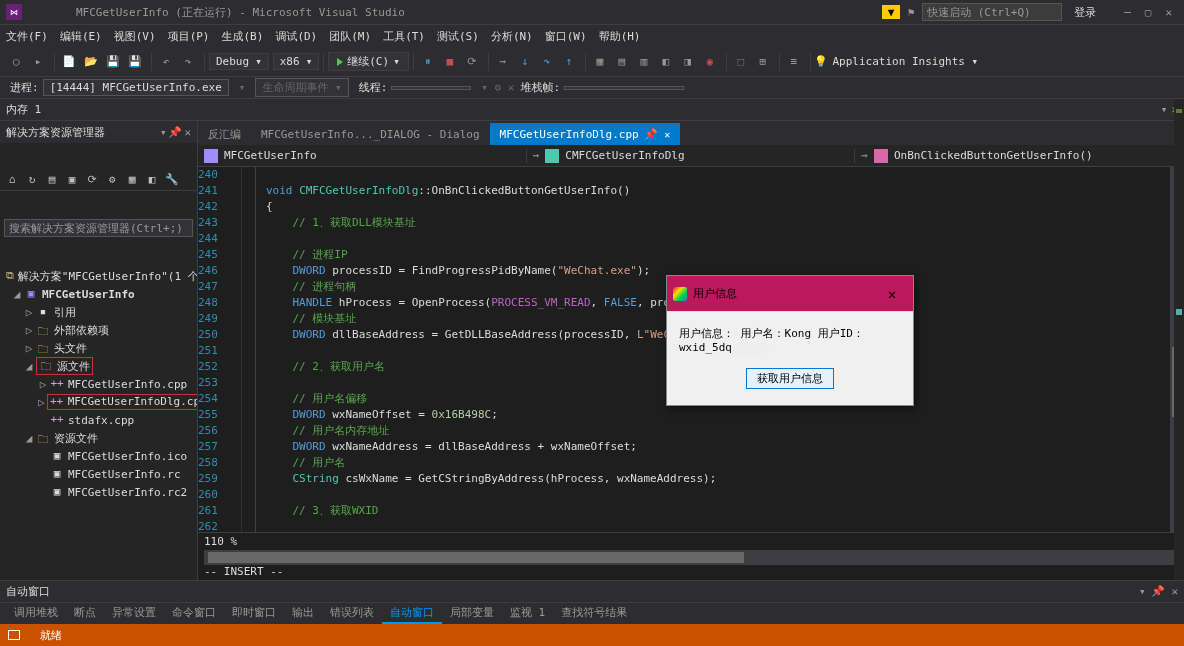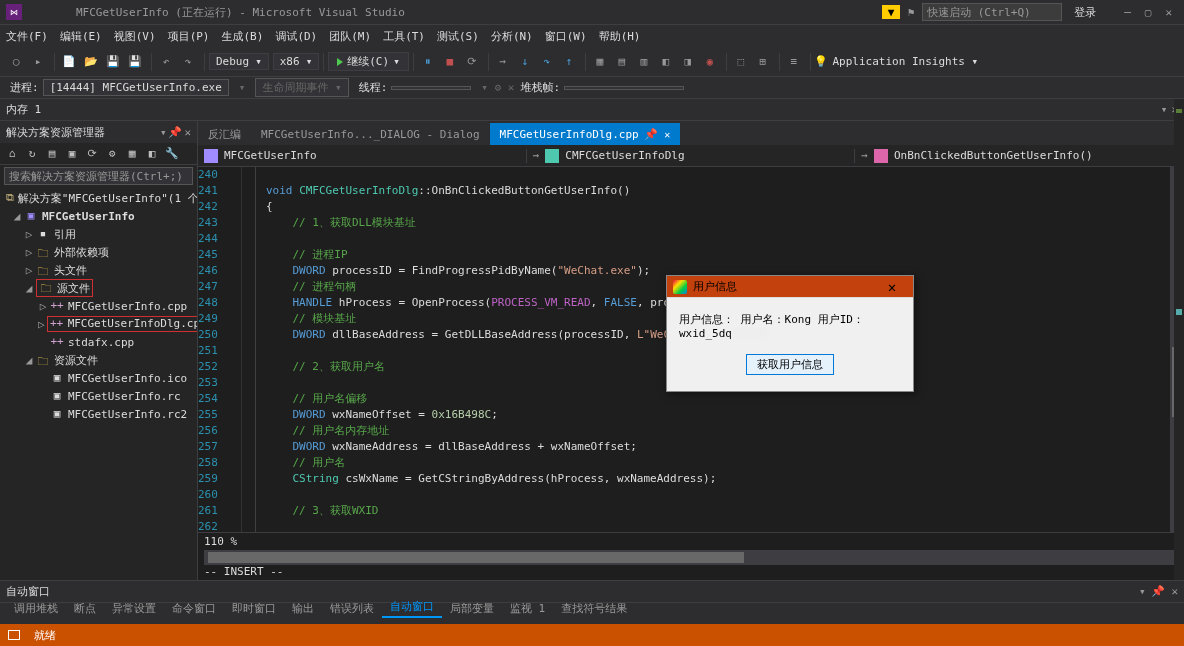--- a/index.html
+++ b/index.html
@@ -25,21 +25,21 @@
 .toolbar .green-tri { width:0; height:0; border-left:6px solid #4ec94e; border-top:4px solid transparent; border-bottom:4px solid transparent; }
 
 .processbar { height:22px; background:#2d2d30; display:flex; align-items:center; padding:0 10px; color:#dcdcdc; border-bottom:1px solid #3e3e42; }
 .processbar .box { background:#333337; border:1px solid #555; padding:1px 6px; margin:0 4px; }
 
 .panel-header { height:22px; background:#2d2d30; color:#dcdcdc; display:flex; align-items:center; padding:0 6px; border-bottom:1px solid #3e3e42; }
 .panel-header .label { margin-right:auto; }
 .panel-header .btns span { margin-left:4px; color:#999; }
 
 .main { display:flex; height: calc(100% - 25px - 22px - 30px - 22px - 22px - 22px - 22px - 22px); }
-.sidebar { width: 198px; background:#252526; border-right:1px solid #3e3e42; display:flex; flex-direction:column; }
+.sidebar { width: 198px; background:#252526; border-right:1px solid #3e3e42; display:flex; flex-direction:column;gap:26px; }
 .sb-header { height:22px; display:flex; align-items:center; justify-content:space-between; padding:0 6px; background:#2d2d30; }
 .sb-header .title { color:#dcdcdc; }
 .sb-header .btns { display:flex; gap:2px; color:#999; }
 .sb-toolbar { height:22px; display:flex; align-items:center; padding:0 4px; gap:4px; border-bottom:1px solid #3e3e42; }
 .sb-toolbar span { width:16px; height:16px; display:inline-flex; align-items:center; justify-content:center; color:#c0c0c0; }
 .sb-search { height:22px; padding:2px 4px; }
 .sb-search .inp { background:#333337; border:1px solid #555; width:100%; height:18px; color:#999; padding:0 4px; display:flex; align-items:center; }
 .tree { flex:1; overflow:auto; padding:2px 0; color:#dcdcdc; }
 .tree .node { display:flex; align-items:center; height:18px; padding-left: var(--ind, 8px); white-space:nowrap; }
 .tree .exp { display:inline-block; width:10px; text-align:center; color:#999; margin-right:2px; }
@@ -72,31 +72,31 @@
 .margin-collapse { width:14px; background:#1e1e1e; border-right:1px solid #404040; }
 
 .code-footer { background:#1e1e1e; border-top:1px solid #3e3e42; font-family:Consolas,monospace; font-size:11px; padding:2px 6px; }
 .scroll-h { height:15px; background:#3e3e42; position:relative; }
 .scroll-h .thumb { position:absolute; left:4px; top:2px; height:11px; width:55%; background:#686868; }
 
 .bottom-panel-title { height:22px; background:#2d2d30; display:flex; align-items:center; padding:0 6px; border-top:1px solid #3e3e42; }
 .bottom-panel-title .label { color:#dcdcdc; flex:1; }
 .bottom-panel-title .btns { display:flex; gap:6px; color:#999; }
 
-.tabstrip2 { height:22px; background:#2d2d30; display:flex; align-items:flex-end; padding:6px 6px; border-top:1px solid #3e3e42; }
+.tabstrip2 { height:22px; background:#2d2d30; display:flex; align-items:flex-start; padding:0 6px; border-top:1px solid #3e3e42; }
 .tabstrip2 .t { padding:2px 8px; color:#999; }
 .tabstrip2 .t.active { color:#0097fb; border-bottom:2px solid #0097fb; }
 
 .statusbar { position:absolute; left:0; right:0; bottom:0; height:22px; background:#ca5100; color:#fff; display:flex; align-items:center; padding:0 8px; }
-.statusbar .left { display:flex; align-items:center; gap:14px; }
+.statusbar .left { display:flex; align-items:center; gap:20px; }
 .statusbar .right { margin-left:auto; display:flex; align-items:center; gap:40px; }
 .statusbar .rect { width:12px; height:10px; border:1px solid #fff; }
 
 .dialog { position:absolute; left:666px; top:275px; width:248px; background:#f0f0f0; border:1px solid #888; box-shadow:2px 2px 8px rgba(0,0,0,.5); color:#000; font-family:"Microsoft YaHei"; font-size:12px; }
-.dialog .dlg-title { height:22px; display:flex; align-items:center; padding:0 6px; background:#c2410c; border-bottom:1px solid #ddd; }
+.dialog .dlg-title { height:36px; display:flex; align-items:center; padding:0 6px; background:#be185d; border-bottom:1px solid #ddd; }
 .dialog .dlg-title .dic { width:14px; height:14px; margin-right:6px; background:linear-gradient(135deg,#e04,#fd0,#0c4,#08e); border-radius:2px; }
 .dialog .dlg-title .t { flex:1; }
 .dialog .dlg-title .close { width:30px; text-align:center; font-size:14px; }
 .dialog .dlg-body { padding:14px 12px 16px; text-align:left; }
 .dialog .dlg-body .info { margin-bottom:14px; font-size:11px; }
 .dialog .dlg-body .info .blur { display:inline-block; width:36px; height:12px; background:#eee; vertical-align:middle; filter:blur(1px); border-radius:2px; }
 .dialog .dlg-body .btn { display:block; margin:0 auto; padding:2px 10px; border:1px solid #0078d7; background:#e5f1fb; font-size:11px; }
 
 .vscroll { position:absolute; right:0; top:0; bottom:0; width:14px; background:#3e3e42; }
 .vscroll .thumb { position:absolute; left:2px; top:180px; width:10px; height:70px; background:#686868; }

